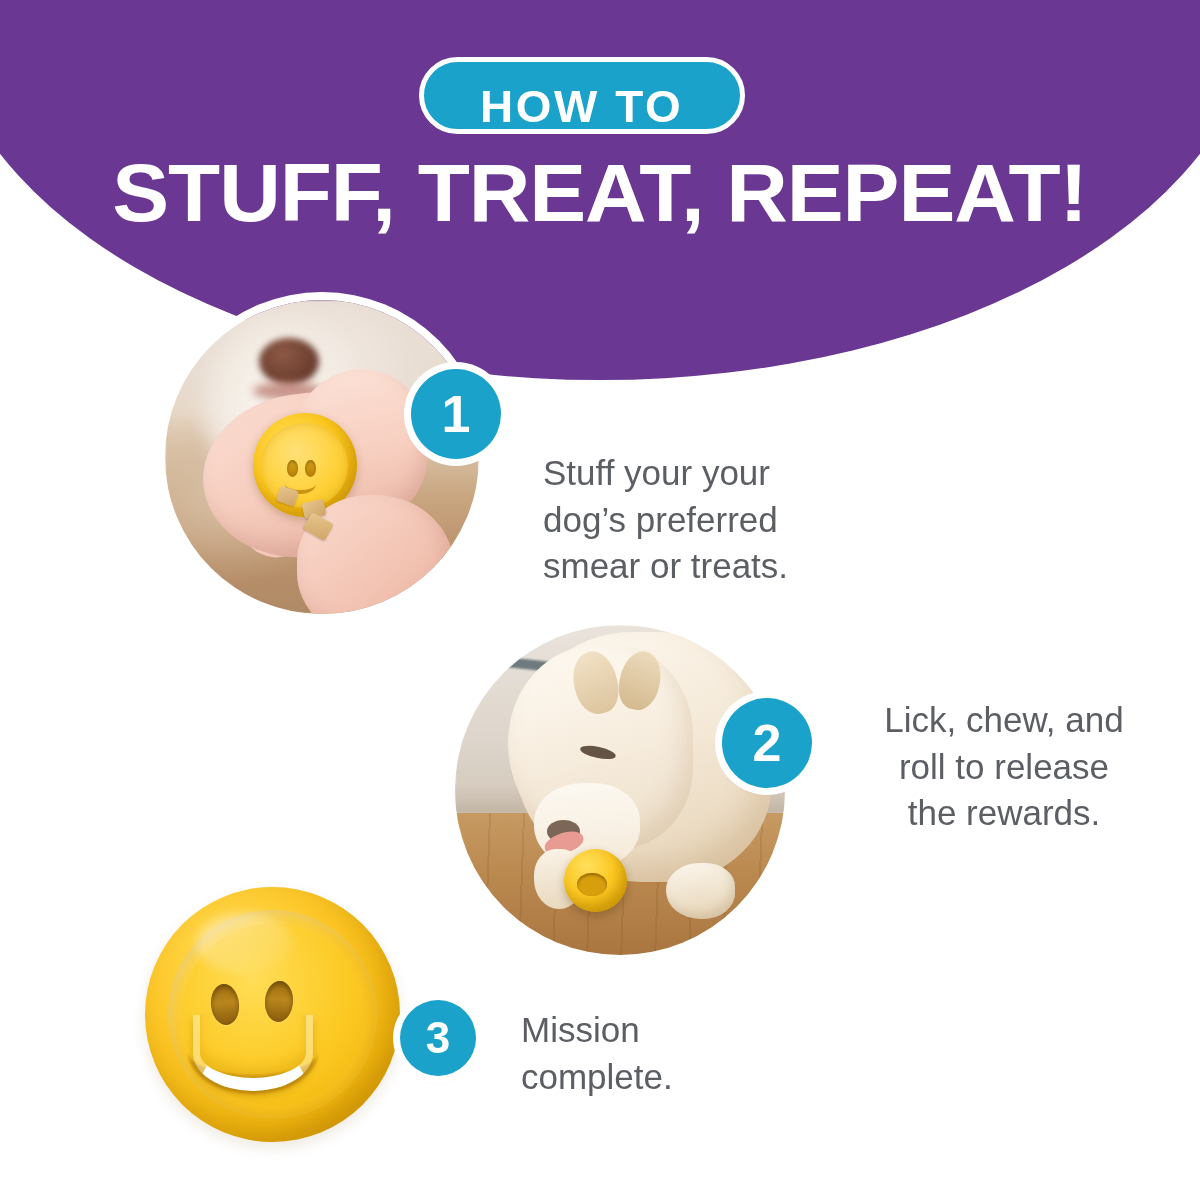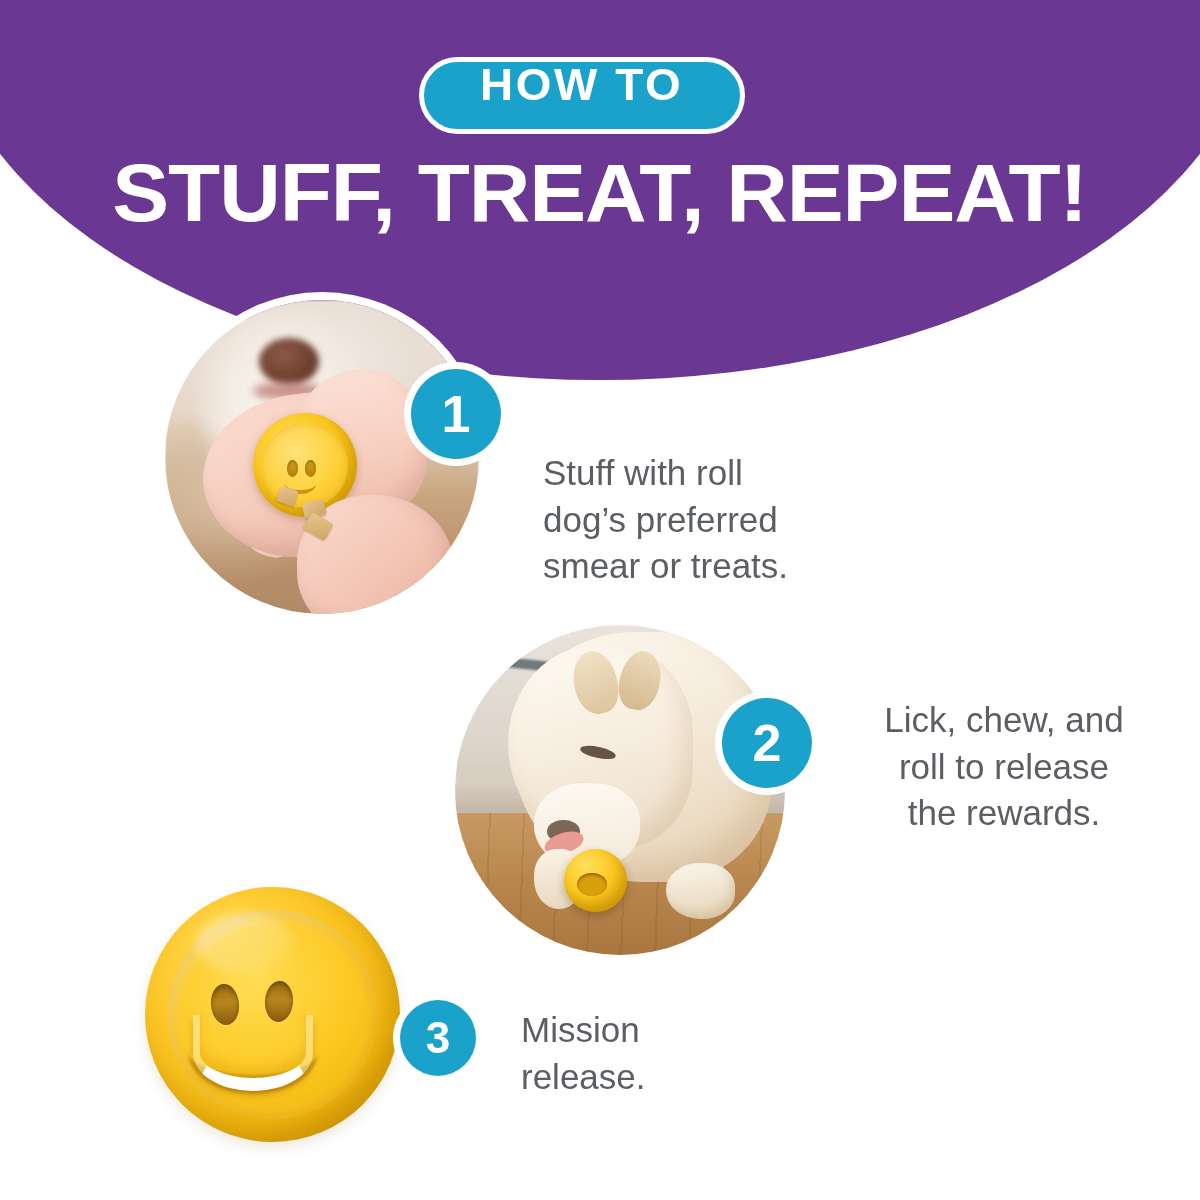--- a/index.html
+++ b/index.html
@@ -23,21 +23,21 @@
     border-radius:0 0 50% 50% / 0 0 38% 38%;
   }
 
   
   .howto-pill{
     position:absolute;left:419px;top:57px;width:326px;height:77px;
     background:var(--cyan,#1AA2CA);
     border:5px solid #ffffff;
     border-radius:42px;
     box-sizing:border-box;
-    display:flex;align-items:flex-start;justify-content:center;
+    display:flex;align-items:flex-end;justify-content:center;
     z-index:4;
   }
   .howto-pill span{
     color:#ffffff;
     font-size:45px;
     font-weight:bold;
     letter-spacing:2.5px;
     line-height:1;
     transform:scaleX(1.02);
     font-family:"Liberation Sans", sans-serif;
@@ -268,21 +268,21 @@
       <div class="p1-treat a"></div>
       <div class="p1-treat b"></div>
       <div class="p1-treat c"></div>
     </div>
   </div>
 
   <div class="badge" id="badge-1">
     <span>1</span>
   </div>
 
-  <div class="caption" id="caption-1">Stuff with roll
+  <div class="caption" id="caption-1">Stuff your your
 dog’s preferred
 smear or treats.</div>
 
   <div class="photo" id="photo-2">
     <div class="ph-inner">
       <div class="p2-wall"></div>
       <div class="p2-trim"></div>
       <div class="p2-skirt"></div>
       <div class="p2-floor"></div>
       <div class="p2-dog"></div>
@@ -317,15 +317,15 @@
     <div class="sm-mouth-shadow"></div>
     <div class="sm-mouth"></div>
     <div class="sm-gloss"></div>
   </div>
 
   <div class="badge" id="badge-3">
     <span>3</span>
   </div>
 
   <div class="caption" id="caption-3">Mission
-release.</div>
+complete.</div>
 
 </div>
 
 </body></html>

